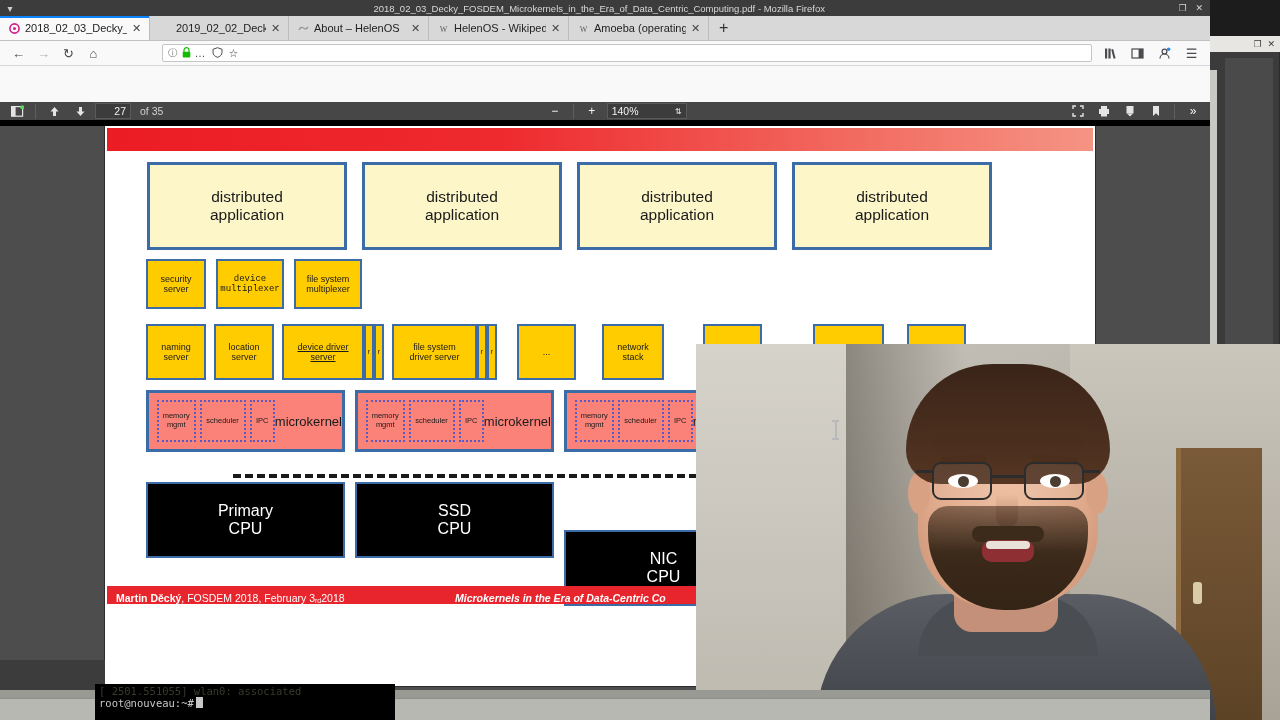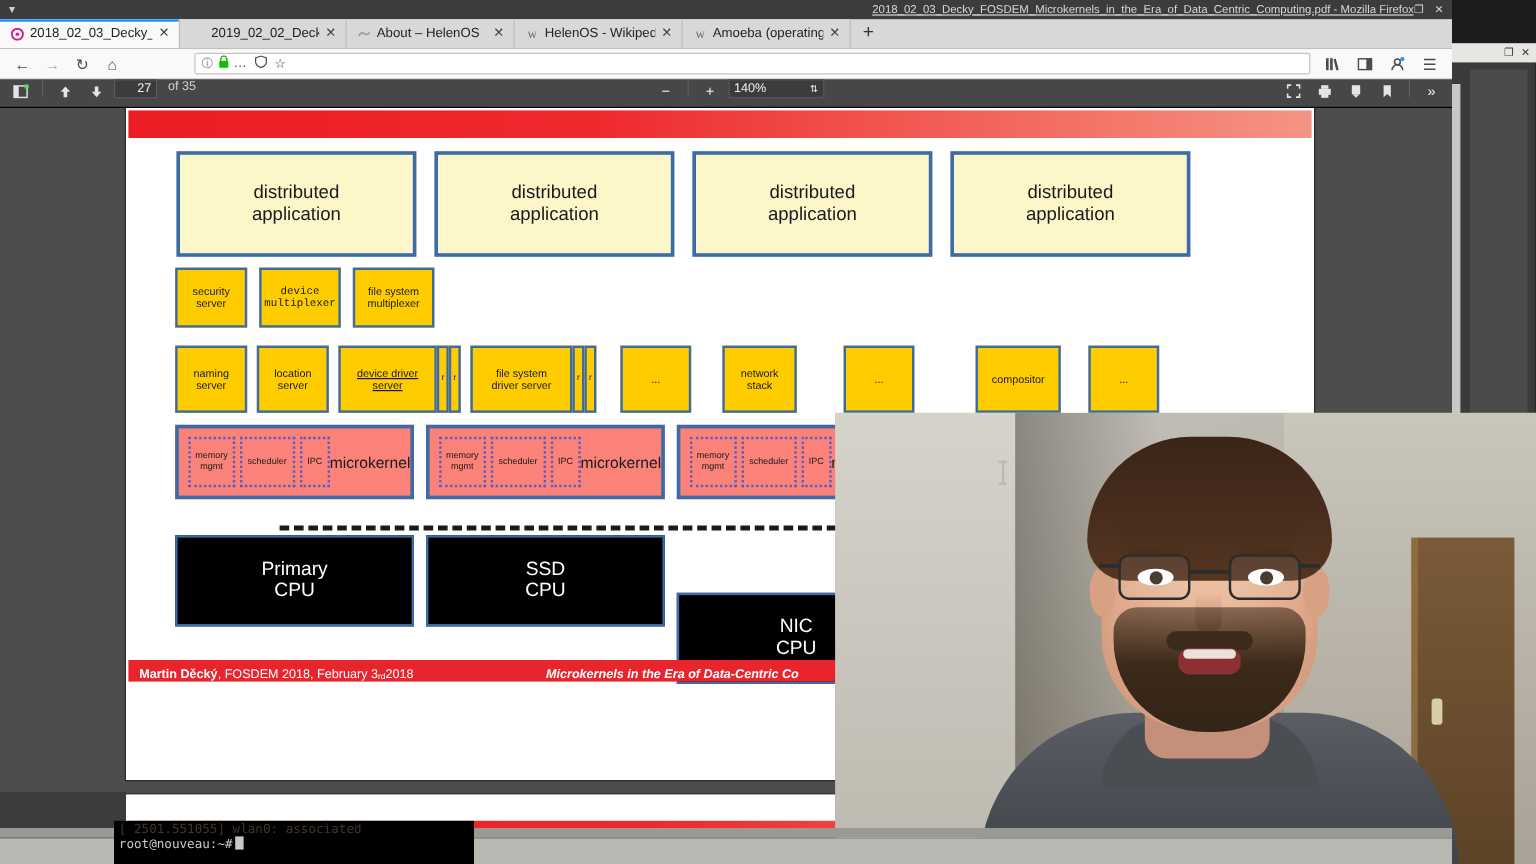--- a/index.html
+++ b/index.html
@@ -35,21 +35,21 @@
   }
 
   
   .ff-window { position: absolute; left: 0; top: 0; width: 1210px; height: 690px; background: #f9f9fa; }
 
   .ff-titlebar {
     position: relative; height: 16px; background: #3c3c3c;
     display: flex; align-items: center; color: #d8d8d8; font-size: 9.5px;
   }
   .ff-titlebar .tb-left { width: 20px; text-align: center; font-size: 10px; color:#cfcfcf; }
-  .ff-titlebar .tb-title { flex: 1; text-align: right; white-space: nowrap; overflow: hidden; text-decoration: underline; }
+  .ff-titlebar .tb-title { flex: 1; text-align: center; white-space: nowrap; overflow: hidden; }
   .ff-titlebar .tb-buttons { display: flex; gap: 9px; padding-right: 7px; font-size: 9px; color: #d8d8d8; }
 
   .ff-tabstrip {
     height: 25px; background: #d8d8d8;
     display: flex; align-items: stretch; font-size: 11px; color: #222;
     border-bottom: 1px solid #c0c0c0;
   }
   .tab {
     display: flex; align-items: center; gap: 5px;
     padding: 0 7px 0 8px; max-width: 150px; min-width: 60px;
@@ -82,23 +82,24 @@
     overflow: hidden; text-overflow: clip;
   }
   .url-text b { color: #0c0c0d; font-weight: 700; }
   .url-icon { font-size: 9.5px; color: #737373; flex: 0 0 auto; }
   .lock-icon { color: #12bc00; font-size: 10px; }
   .urlbar-actions { display: flex; gap: 6px; align-items: center; flex: 0 0 auto; color: #4a4a4f; font-size: 11px; }
   .navbar-right { display: flex; gap: 2px; align-items: center; }
 
   
   .pdf-toolbar {
-    height: 24px; background: #474747; display: flex; align-items: flex-start;
+    height: 24px; background: #474747; display: flex; align-items: center;
     color: #f2f2f2; font-size: 10.5px; padding: 0 6px; gap: 4px;
-    border-bottom: 1px solid #000000;
+    border-bottom: 6px solid #000000;
+    margin-top: 36px;
   }
   .pdf-tb-btn { width: 22px; height: 20px; display: flex; align-items: center; justify-content: center; font-size: 12px; color:#f2f2f2; }
   .pdf-sep { width: 1px; height: 15px; background: #5e5e5e; margin: 0 3px; }
   .page-num-box {
     width: 36px; height: 16px; background: #3c3c3c; border: 1px solid #5a5a5a;
     color: #f2f2f2; font-size: 10.5px; text-align: right; padding-right: 4px; line-height: 14px;
   }
   .page-of { font-size: 10.5px; color: #d0d0d0; margin-left: 5px; }
   .pdf-spacer { flex: 1 1 auto; }
   .zoom-select {

